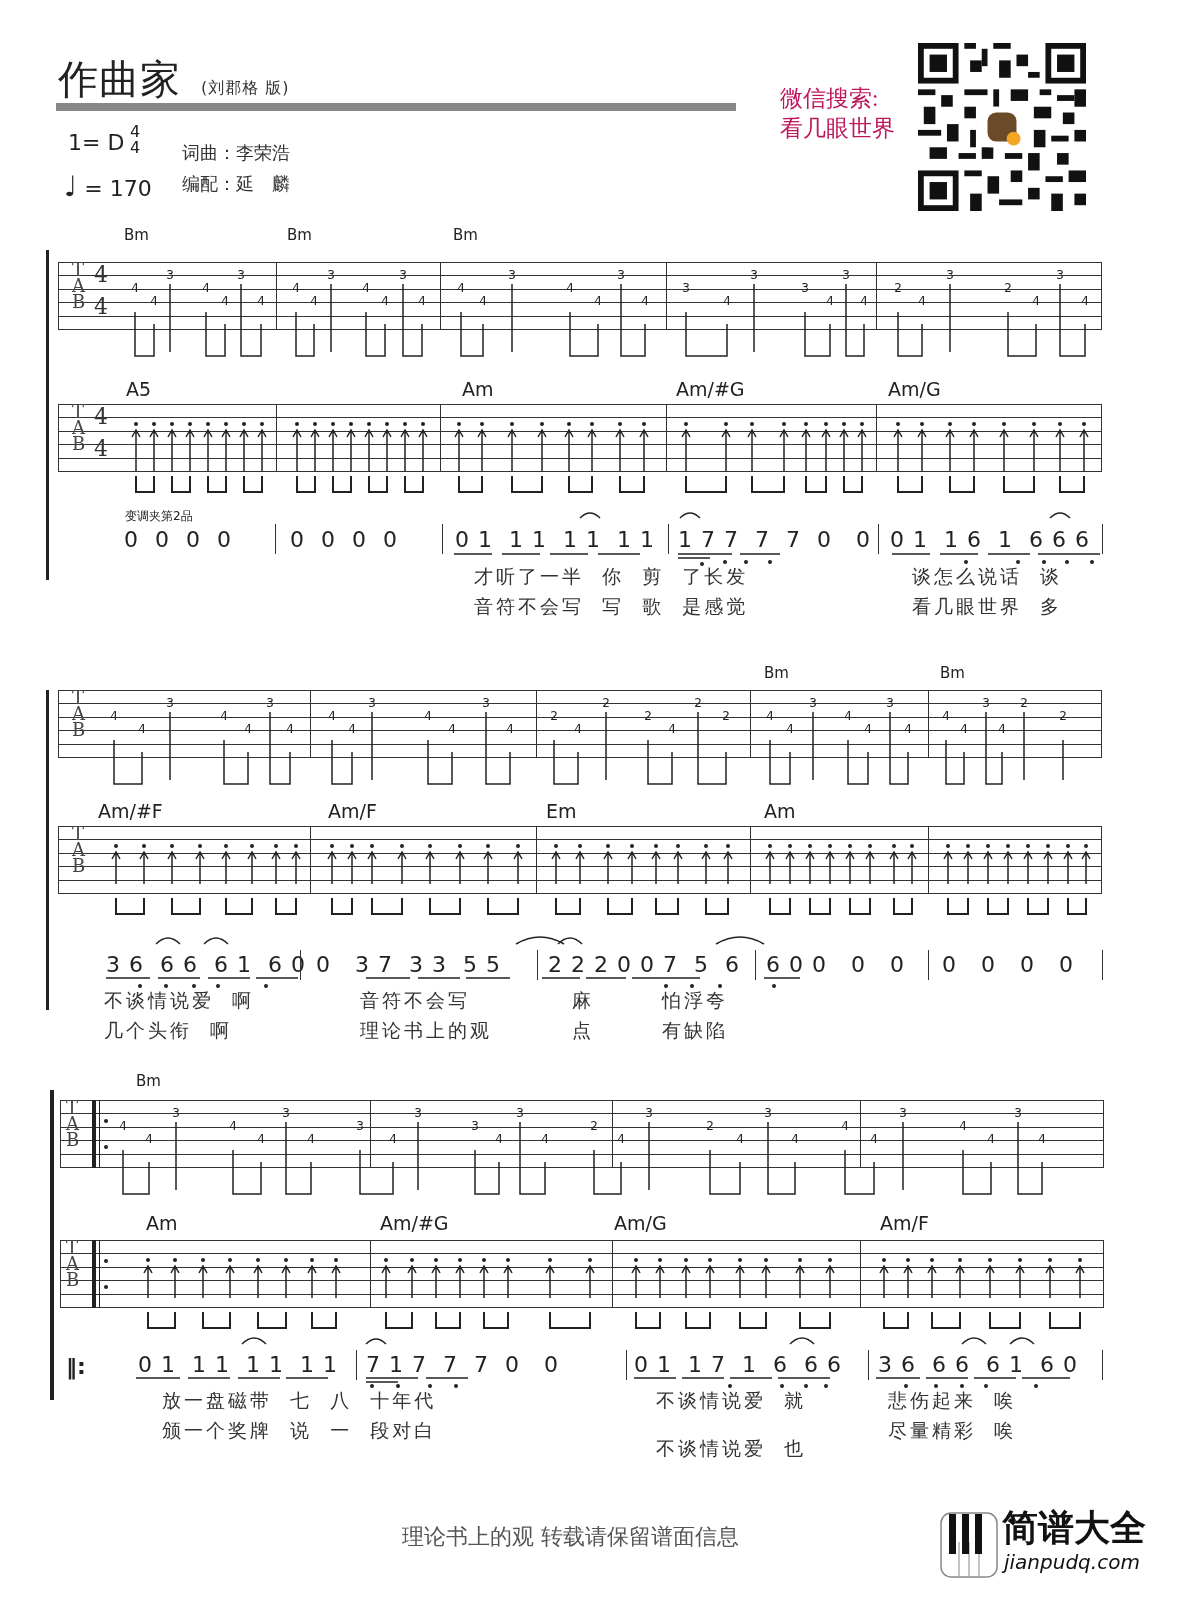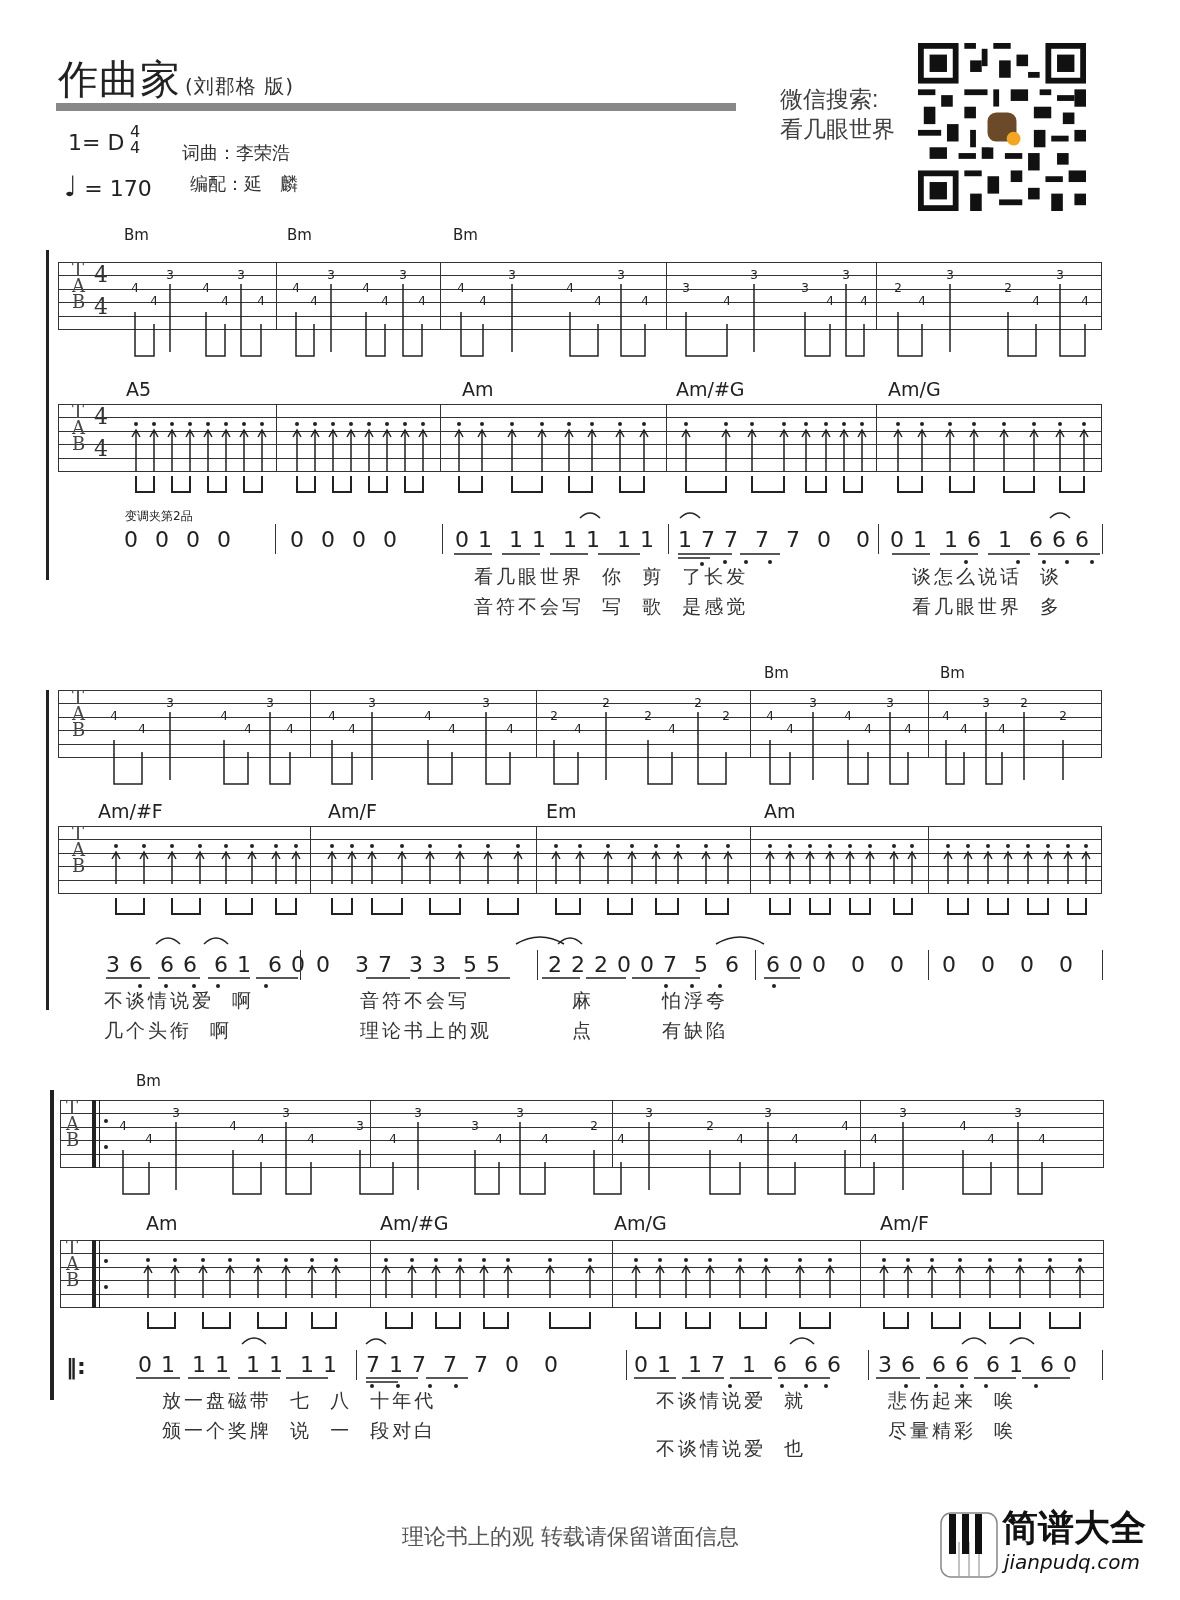--- a/index.html
+++ b/index.html
@@ -1,25 +1,25 @@
 <!DOCTYPE html>
 <html><head>
 <meta charset="utf-8">
 <style>
   html,body{margin:0;padding:0;background:#fff;}
   body{width:1180px;height:1600px;position:relative;overflow:hidden;font-family:"DejaVu Sans",sans-serif;color:#222;}
   .abs{position:absolute;}
   .title{left:58px;top:52px;font-size:40px;color:#222;letter-spacing:1px;}
-  .subtitle{font-size:20px;color:#333;margin-left:4px;}
+  .subtitle{font-size:16px;color:#333;margin-left:20px;}
   .title-bar{left:56px;top:103px;width:680px;height:8px;background:#888;}
   .key{left:68px;top:130px;font-size:22px;}
   .timesig-mini{left:130px;top:124px;font-size:16px;line-height:16px;text-align:center;}
   .tempo{left:64px;top:170px;font-size:22px;}
   .credit{font-size:18px;color:#333;}
-  .wechat{left:780px;top:84px;font-size:23px;line-height:30px;color:#404040;font-family:Liberation Sans, sans-serif;}
+  .wechat{left:780px;top:84px;font-size:23px;line-height:30px;color:#be185d;font-family:Liberation Serif, serif;}
   .qr{left:918px;top:43px;width:168px;height:168px;}
   .staff{position:absolute;}
   .line{position:absolute;left:0;right:0;height:1px;background:#333;}
   .bar{position:absolute;width:1px;background:#333;}
   .tabletter{position:absolute;font-family:"DejaVu Serif",serif;font-size:18px;color:#444;line-height:16px;}
   .ts{position:absolute;font-family:"DejaVu Serif",serif;font-size:22px;color:#333;}
   .chord{position:absolute;font-size:15px;color:#222;}
   .chord2{position:absolute;font-size:19px;color:#222;}
   .dot{position:absolute;width:4px;height:4px;border-radius:50%;background:#222;}
   .bracket{position:absolute;border-left:3px solid #222;}
@@ -40,21 +40,21 @@
 <div class="abs key">1= D</div>
 <div class="abs timesig-mini">
   <div>4</div>
   <div>4</div>
 </div>
 <div class="abs tempo">
   <span style="font-size:28px">♩</span>
   <span>= 170</span>
 </div>
 <div class="abs credit" style="left:182px;top:141px">词曲：李荣浩</div>
-<div class="abs credit" style="left:190px;top:172px">编配：延　麟</div>
+<div class="abs credit" style="left:182px;top:172px">编配：延　麟</div>
 
 <div class="abs wechat">
   <div>微信搜索:</div>
   <div>看几眼世界</div>
 </div>
 
 <svg class="abs qr" viewBox="0 0 29 29">
   <rect width="29" height="29" fill="#fff"></rect>
   <g fill="#111">
     <rect x="0" y="0" width="7" height="7"></rect>
@@ -336,21 +336,21 @@
       <circle cx="306" cy="56" r="2"></circle>
       <circle cx="330" cy="56" r="2"></circle>
     <circle cx="526" cy="56" r="2"></circle>
       <circle cx="578" cy="56" r="2"></circle>
       <circle cx="604" cy="56" r="2"></circle>
       <circle cx="627" cy="56" r="2"></circle>
       <circle cx="652" cy="56" r="2"></circle>
   </g>
 </svg>
 
-<div class="lyric" style="left:474px;top:564px">看几眼世界  你  剪  了长发</div>
+<div class="lyric" style="left:474px;top:564px">才听了一半  你  剪  了长发</div>
 <div class="lyric" style="left:912px;top:564px">谈怎么说话  谈</div>
 <div class="lyric" style="left:474px;top:594px">音符不会写  写  歌  是感觉</div>
 <div class="lyric" style="left:912px;top:594px">看几眼世界  多</div>
 
 <div class="bracket" style="left:46px;top:690px;height:320px"></div>
 
 <div class="chord" style="left:764px;top:664px">Bm</div>
 <div class="chord" style="left:940px;top:664px">Bm</div>
 
 <div class="staff" style="left:58px;top:690px;width:1044px;height:68px">

